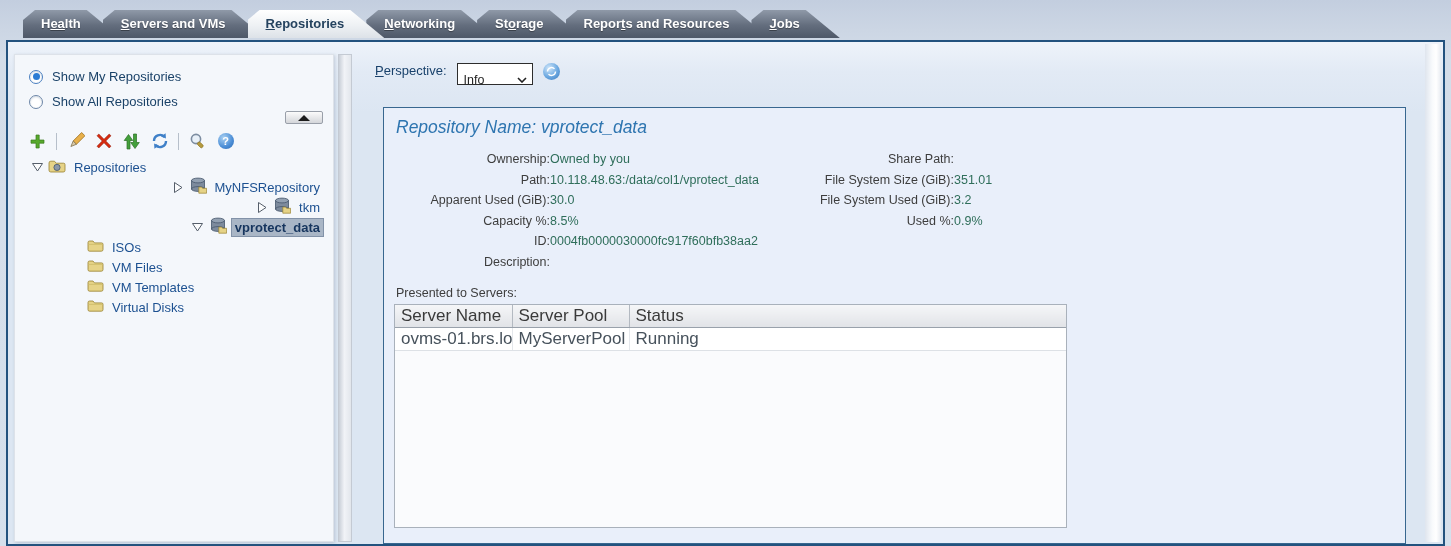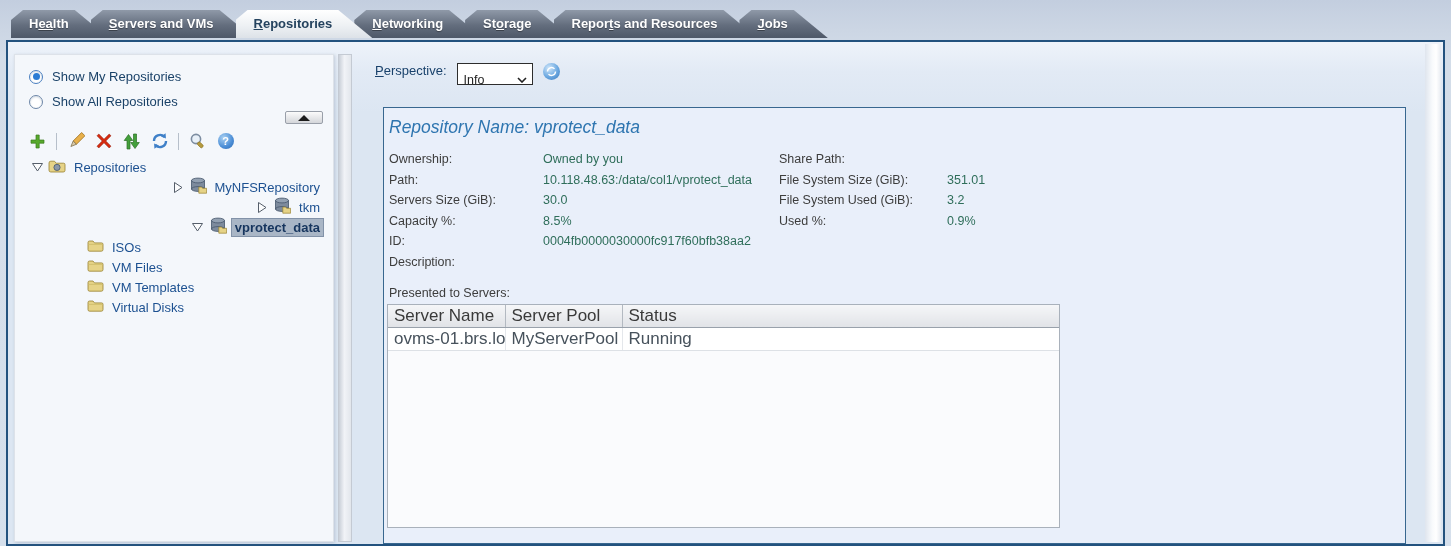--- a/index.html
+++ b/index.html
@@ -3,21 +3,21 @@
 <meta charset="utf-8">
 <style>
   * { box-sizing: border-box; }
   html,body { margin:0; padding:0; overflow:hidden; }
   body {
     width:1451px; height:546px; position:relative;
     font-family:"Liberation Sans", sans-serif;
     background:linear-gradient(180deg,#c3cedf 0px,#ccd6e4 30px,#d3dde9 60px,#d6e0ec 100%);
   }
   
-  .tabbar { position:absolute; left:11px; top:9px; height:29px; display:flex; align-items:flex-end;justify-content:flex-end; }
+  .tabbar { position:absolute; left:23px; top:9px; height:29px; display:flex; align-items:flex-end;justify-content:flex-end; }
   .tab {
     position:relative; height:28px; line-height:28px;
     padding:0 40px 0 18px; margin-right:-18px;
     color:#fff; font-size:13px; font-weight:bold; white-space:nowrap;
     text-shadow:0 1px 1px rgba(0,0,0,.35);
     background:linear-gradient(180deg,#8f99a8 0%,#636d7d 55%,#4e5868 100%);
     clip-path:polygon(0 100%, 0 10px, 12px 0, calc(100% - 34px) 0, 100% 100%);
     cursor:pointer;
   }
   .tab:nth-child(1){z-index:9}.tab:nth-child(2){z-index:8}.tab:nth-child(3){z-index:20}
@@ -91,25 +91,25 @@
   }
   .sphere-icon {
     width:17px; height:17px; border-radius:50%;
     background:radial-gradient(circle at 35% 30%, #cfe6fa, #6aa7e0 55%, #3a79bd);
     position:relative; cursor:pointer;
   }
   .sphere-icon svg { position:absolute; left:2px; top:2px; }
   
   .info-box {
     position:absolute; left:375px; top:65px; width:1023px; height:437px;
-    border:1px solid #38678f; background:#e9effa; padding:6px 10px 0 3px;
+    border:1px solid #38678f; background:#e9effa; padding:6px 10px 0 10px;
   }
   .box-title { font-size:17.5px; font-style:italic; color:#2e75b0; margin:3px 0 11px 2px; }
   .fields { display:grid; grid-template-columns:154px 236px 168px auto; margin-left:2px; font-size:12.5px; line-height:20.5px; }
-  .flabel { color:#3d3d3d; white-space:nowrap; }
+  .flabel { color:#3d3d3d; white-space:nowrap;text-align:right; }
   .fvalue { color:#2f6e5a; white-space:nowrap; }
   .presented-label { margin:14px 0 4px 2px; font-size:12.5px; color:#3d3d3d; }
   .table-area { width:673px; height:224px; border:1px solid #a9b1bb; background:#fafbfd; overflow:hidden; }
   table { width:100%; border-collapse:collapse; font-size:17px; table-layout:fixed; }
   th {
     text-align:left; font-weight:normal; color:#3a3a3a; height:20px; padding:1px 6px;
     background:linear-gradient(180deg,#f5f6f8,#e1e3e7);
     border-right:1px solid #b3b9c1; border-bottom:1px solid #99a1ab;
   }
   th:last-child { border-right:none; }
@@ -319,21 +319,21 @@
       <span class="flabel">Ownership:</span>
       <span class="fvalue">Owned by you</span>
       <span class="flabel">Share Path:</span>
       <span class="fvalue"></span>
 
       <span class="flabel">Path:</span>
       <span class="fvalue">10.118.48.63:/data/col1/vprotect_data</span>
       <span class="flabel">File System Size (GiB):</span>
       <span class="fvalue">351.01</span>
 
-      <span class="flabel">Servers Size (GiB):</span>
+      <span class="flabel">Apparent Used (GiB):</span>
       <span class="fvalue">30.0</span>
       <span class="flabel">File System Used (GiB):</span>
       <span class="fvalue">3.2</span>
 
       <span class="flabel">Capacity %:</span>
       <span class="fvalue">8.5%</span>
       <span class="flabel">Used %:</span>
       <span class="fvalue">0.9%</span>
 
       <span class="flabel">ID:</span>

